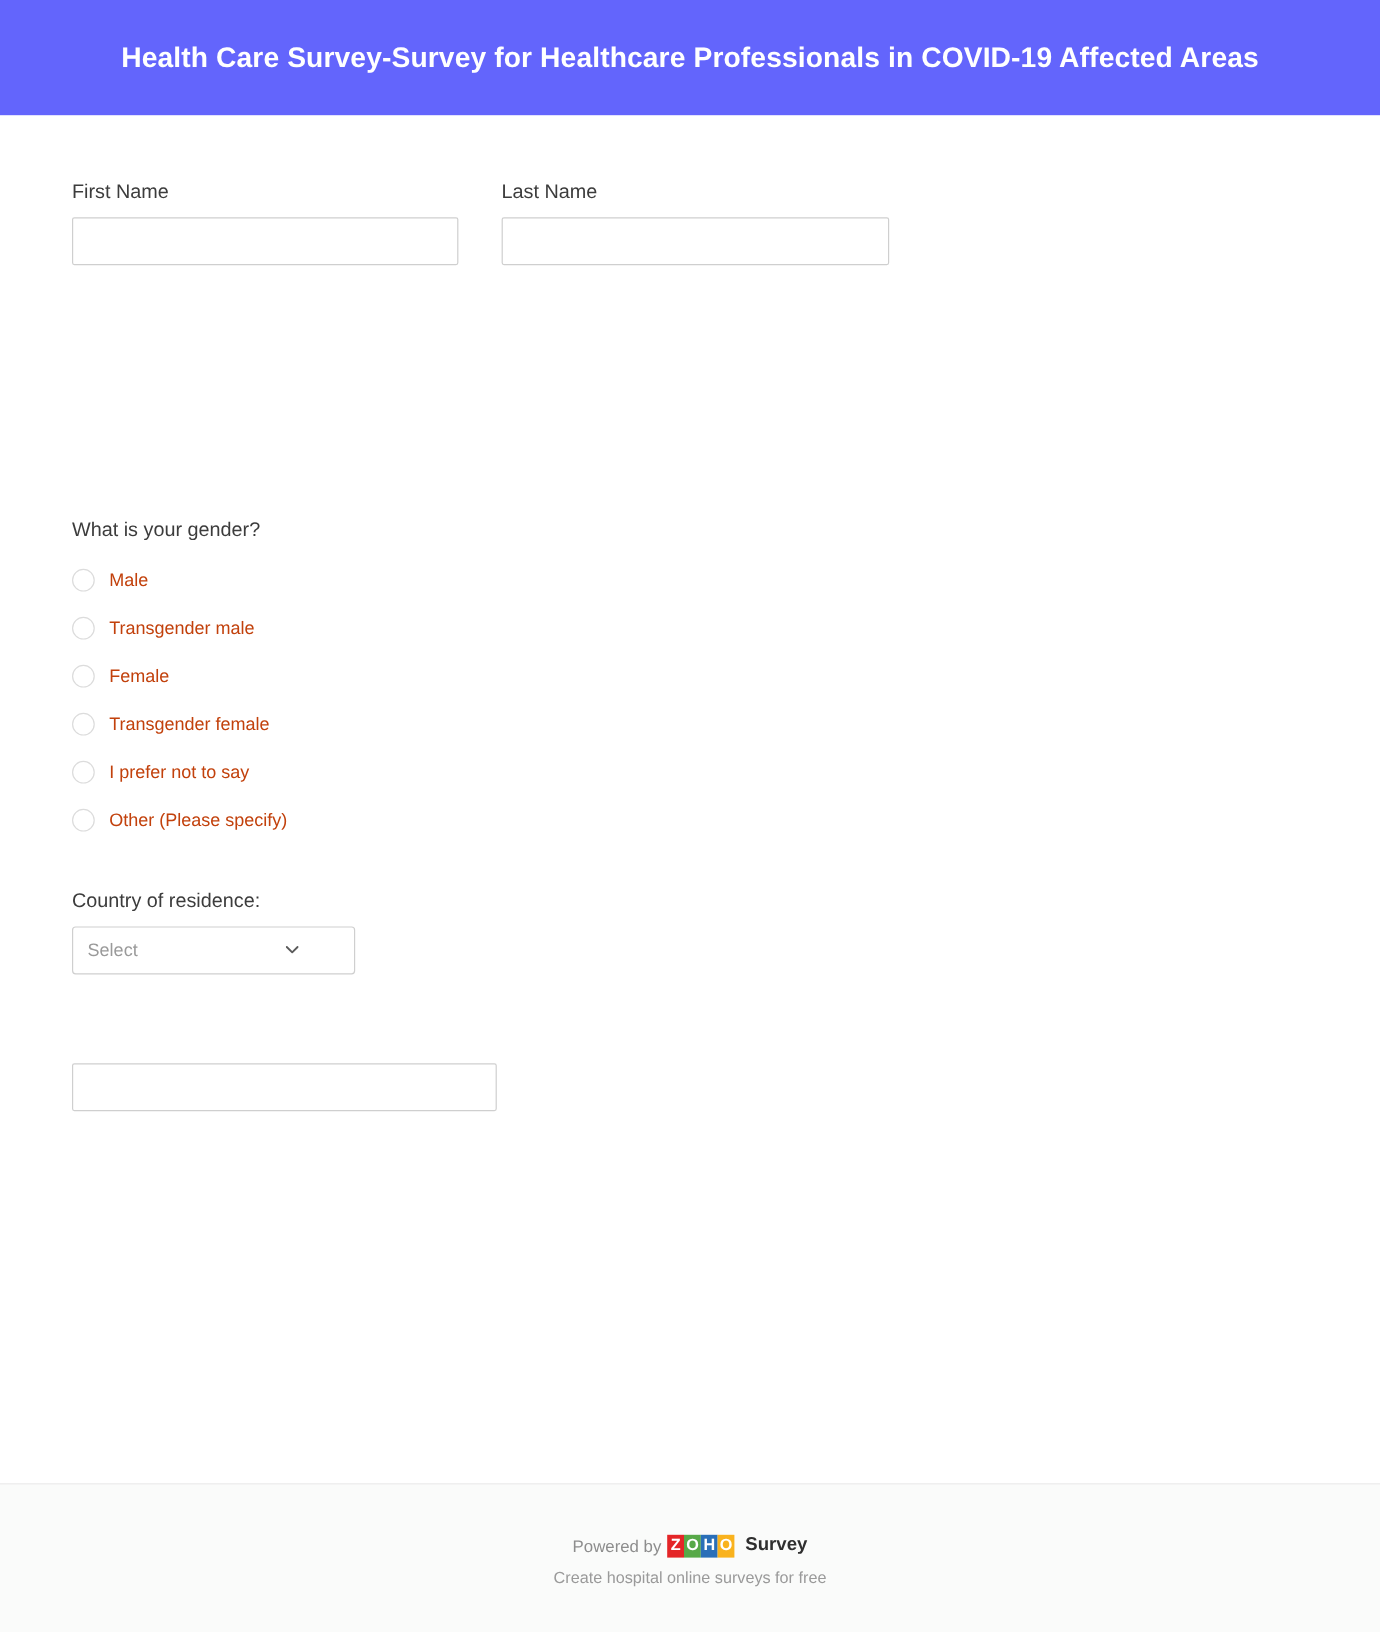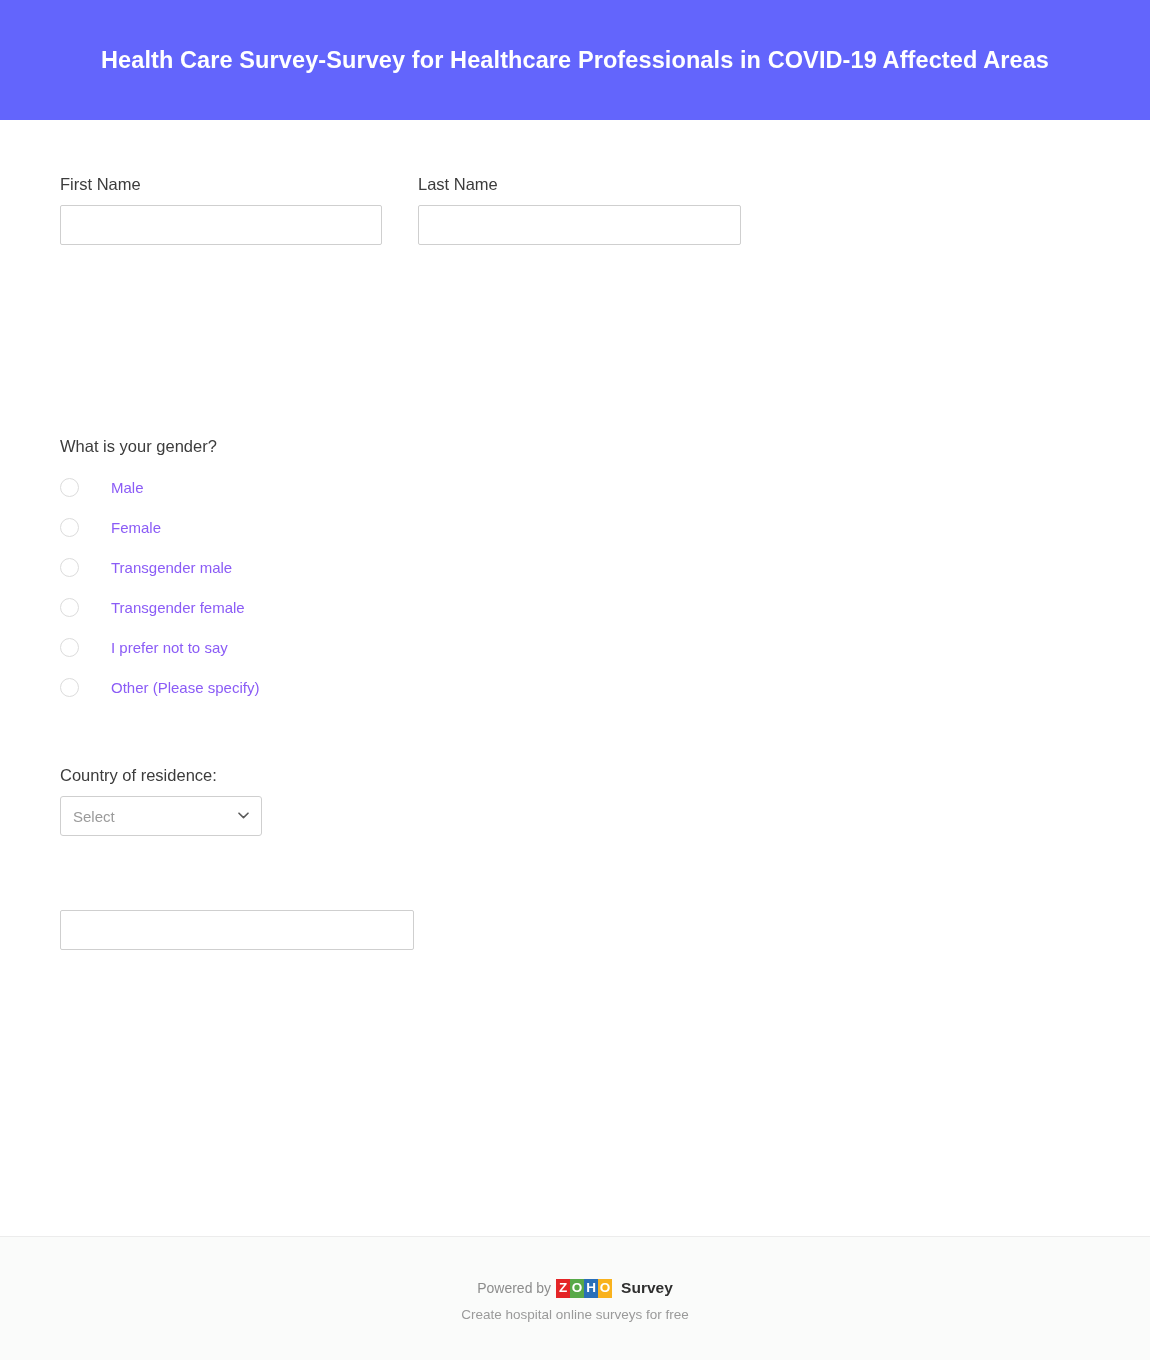--- a/index.html
+++ b/index.html
@@ -13,21 +13,21 @@
     height: 1360px;
     font-family: "Liberation Sans", sans-serif;
     color: #3d3d3d;
     overflow: hidden;
     position: relative;
   }
 
   
   .survey-header {
     width: 100%;
-    height: 120px;
+    height: 96px;
     background: #6365fc;
     display: flex;
     align-items: center;
     justify-content: center;
   }
   .survey-header h1 {
     margin: 0;
     font-size: 23.5px;
     font-weight: bold;
     color: #ffffff;
@@ -84,34 +84,33 @@
     width: 19px;
     height: 19px;
     border: 1.5px solid #dcdcdc;
     border-radius: 50%;
     background: #ffffff;
     flex: 0 0 auto;
     margin-right: 12px;
   }
   .radio-label {
     font-size: 15px;
-    color: #8b5cf6;
+    color: #c2410c;
     line-height: 1;
     white-space: nowrap;
-    margin-left: 20px;
   }
 
   
   .select-wrap {
     position: relative;
     width: 202px;
     height: 40px;
   }
   .select-box {
-    width: 202px;
+    width: 236px;
     height: 40px;
     border: 1px solid #cfcfcf;
     background: #ffffff;
     border-radius: 3px;
     display: flex;
     align-items: center;
     padding: 0 12px;
   }
   .select-value {
     font-size: 15px;
@@ -197,34 +196,34 @@
     <div class="q-label">First Name</div>
     <input class="text-input w-first" type="text" placeholder="" style="">
   </div>
 
   <div class="q-block" style="left:418px; top:54px;">
     <div class="q-label">Last Name</div>
     <input class="text-input w-last" type="text" placeholder="" style="">
   </div>
 
 
-  <div class="q-block" style="left:60px; top:316px;">
+  <div class="q-block" style="left:60px; top:336px;">
     <div class="q-label">What is your gender?</div>
     <ul class="radio-list">
       <li class="radio-row">
         <span class="radio-circle"></span>
         <span class="radio-label">Male</span>
       </li>
       <li class="radio-row">
         <span class="radio-circle"></span>
+        <span class="radio-label">Transgender male</span>
+      </li>
+      <li class="radio-row">
+        <span class="radio-circle"></span>
         <span class="radio-label">Female</span>
-      </li>
-      <li class="radio-row">
-        <span class="radio-circle"></span>
-        <span class="radio-label">Transgender male</span>
       </li>
       <li class="radio-row">
         <span class="radio-circle"></span>
         <span class="radio-label">Transgender female</span>
       </li>
       <li class="radio-row">
         <span class="radio-circle"></span>
         <span class="radio-label">I prefer not to say</span>
       </li>
       <li class="radio-row">

